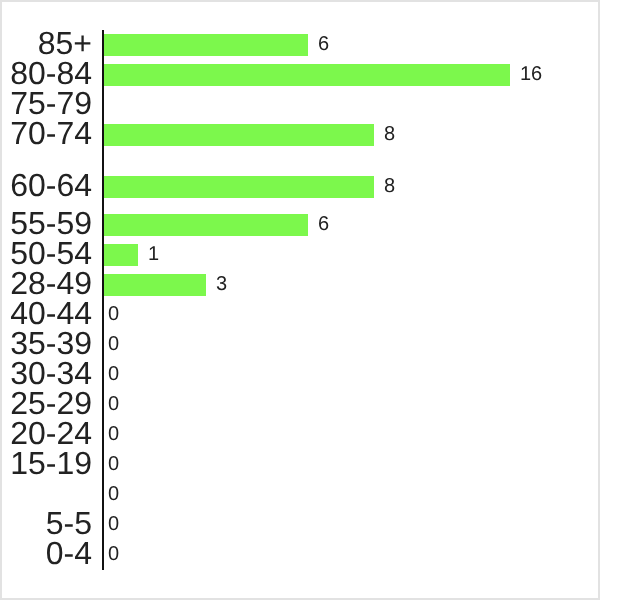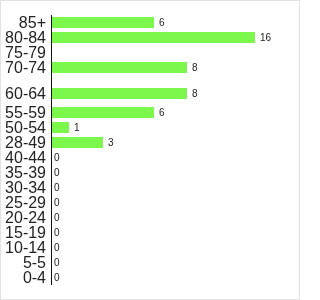--- a/index.html
+++ b/index.html
@@ -160,21 +160,20 @@
           <div class="val-label" style="left: 2px; color: rgb(34, 34, 34);">0</div>
         </div>
       </div>
       <div class="row" style="top: 224px;">
         <div class="cat-label">15-19</div>
         <div class="bar-area" style="width: 220px;">
           <div class="val-label" style="left: 2px; color: rgb(34, 34, 34);">0</div>
         </div>
       </div>
       <div class="row" style="top: 239px;">
-        <div class="cat-label">10-14</div>
         <div class="bar-area" style="width: 220px;">
           <div class="val-label" style="left: 2px; color: rgb(34, 34, 34);">0</div>
         </div>
       </div>
       <div class="row" style="top: 254px;">
         <div class="cat-label">5-5</div>
         <div class="bar-area" style="width: 220px;">
           <div class="val-label" style="left: 2px; color: rgb(34, 34, 34);">0</div>
         </div>
       </div>

